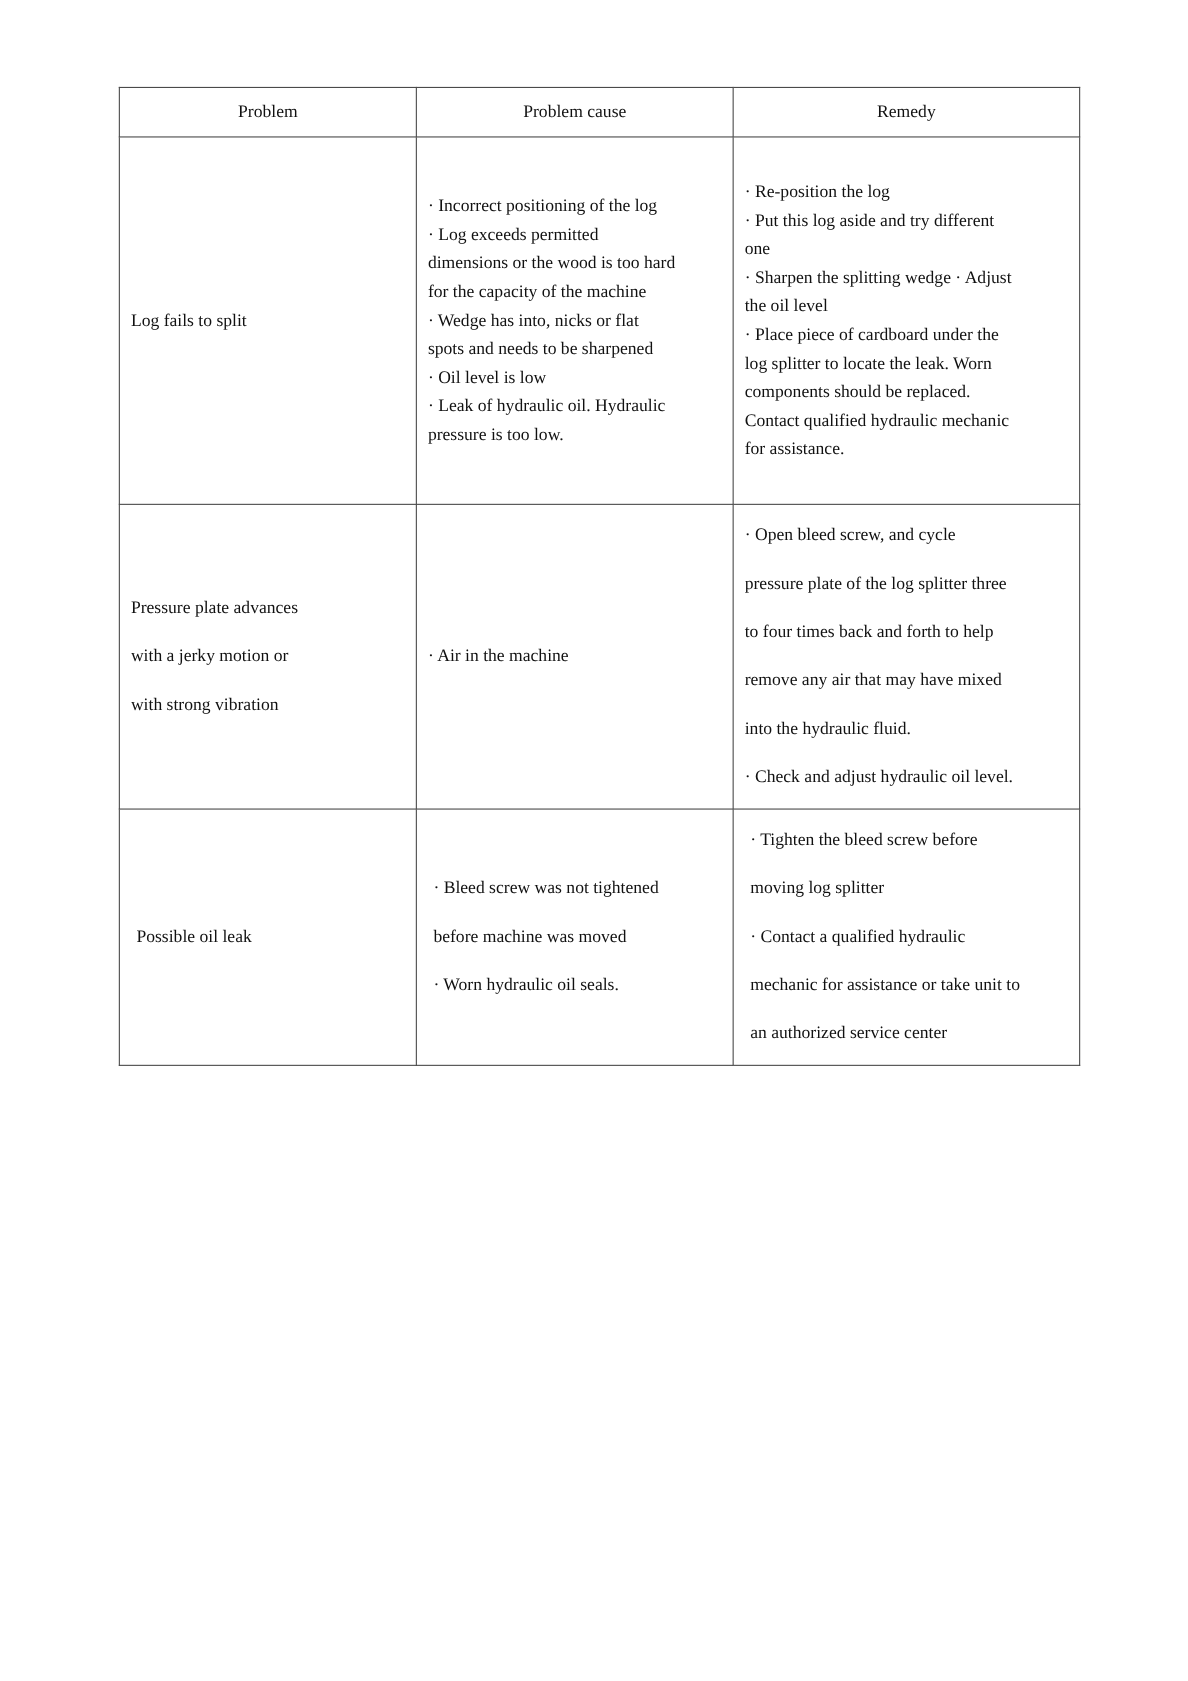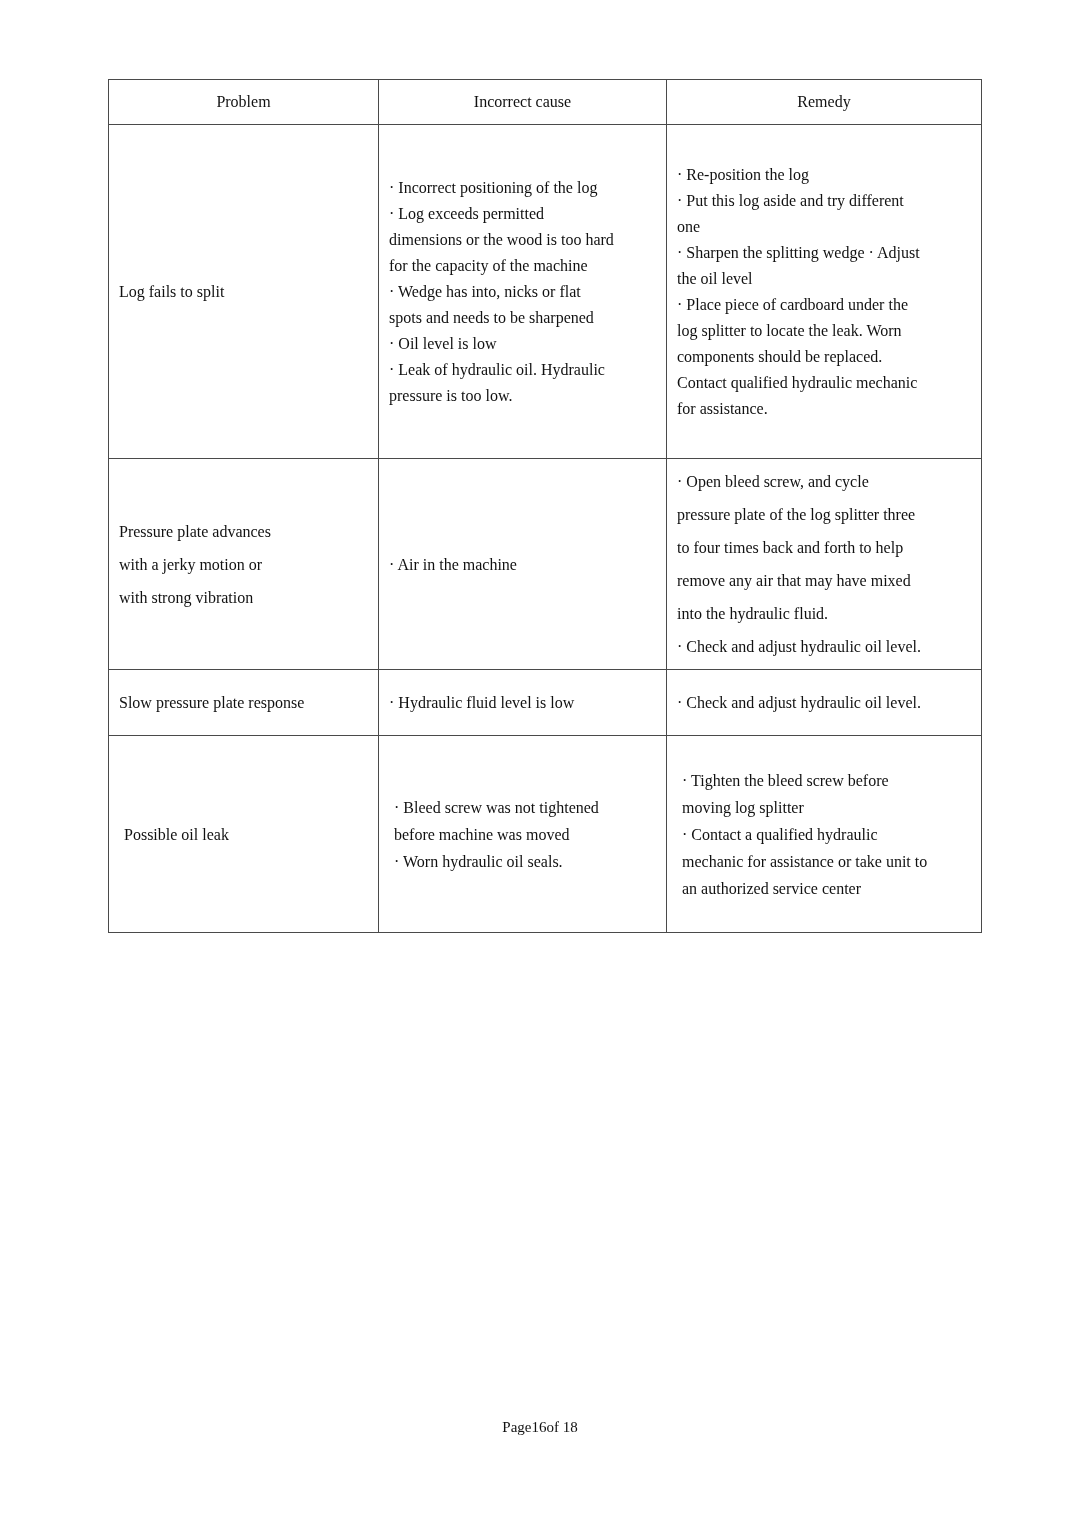--- a/index.html
+++ b/index.html
@@ -43,23 +43,23 @@
   table.trouble td {
     padding: 6px 10px;
     text-align: left;
     white-space: pre-line;
   }
   tr.r1 { height: 334px; }
   tr.r2 { height: 196px; }
   tr.r3 { height: 66px; }
   tr.r4 { height: 197px; }
   tr.r1 td { line-height: 26px; }
-  tr.r2 td { line-height: 33px; margin-top: 12px; }
+  tr.r2 td { line-height: 44px; margin-top: 12px; }
   tr.r3 td { line-height: 24px; }
-  tr.r4 td { line-height: 27px; padding-left: 15px; }
+  tr.r4 td { line-height: 44px; padding-left: 15px; }
   .footer {
     position: absolute;
     left: 0;
     top: 1419px;
     width: 1080px;
     text-align: center;
     font-size: 15px;
     color: #111111;
   }
 </style>
@@ -70,21 +70,21 @@
 
   <table class="trouble">
     <colgroup>
       <col class="c1">
       <col class="c2">
       <col class="c3">
     </colgroup>
     <thead>
       <tr>
         <th>Problem</th>
-        <th>Incorrect cause</th>
+        <th>Problem cause</th>
         <th>Remedy</th>
       </tr>
     </thead>
     <tbody>
       <tr class="r1">
         <td>Log fails to split</td>
         <td>· Incorrect positioning of the log
 · Log exceeds permitted
 dimensions or the wood is too hard
 for the capacity of the machine
@@ -109,34 +109,28 @@
 with a jerky motion or
 with strong vibration</td>
         <td>· Air in the machine</td>
         <td>· Open bleed screw, and cycle
 pressure plate of the log splitter three
 to four times back and forth to help
 remove any air that may have mixed
 into the hydraulic fluid.
 · Check and adjust hydraulic oil level.</td>
       </tr>
-      <tr class="r3">
-        <td>Slow pressure plate response</td>
-        <td>· Hydraulic fluid level is low</td>
-        <td>· Check and adjust hydraulic oil level.</td>
-      </tr>
       <tr class="r4">
         <td>Possible oil leak</td>
         <td>· Bleed screw was not tightened
 before machine was moved
 · Worn hydraulic oil seals.</td>
         <td>· Tighten the bleed screw before
 moving log splitter
 · Contact a qualified hydraulic
 mechanic for assistance or take unit to
 an authorized service center</td>
       </tr>
     </tbody>
   </table>
 
-  <div class="footer">Page16of 18</div>
 
 </div>
 
 </body></html>

